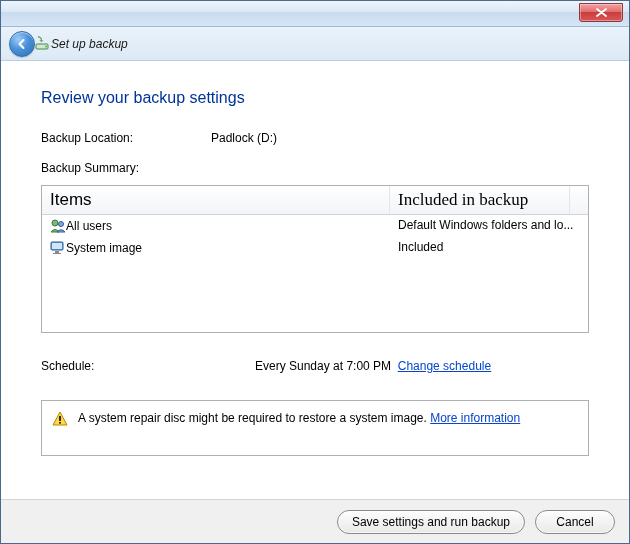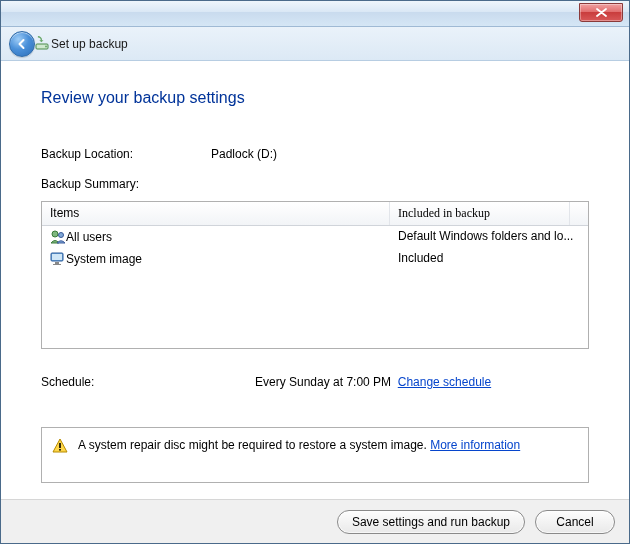--- a/index.html
+++ b/index.html
@@ -37,20 +37,21 @@
     box-shadow: inset 0 0 0 1px rgba(255,255,255,0.35);
   }
   .close-btn svg { display:block; }
   .navbar {
     height: 34px;
     background: linear-gradient(to bottom, #eaf2fa, #dce9f5);
     border-bottom: 1px solid #b7cde2;
     display: flex;
     align-items: center;
     padding: 0 8px;
+    font-style: italic;
   }
   .back-btn {
     width: 26px;
     height: 26px;
     border-radius: 50%;
     background: radial-gradient(circle at 35% 30%, #9ecdf7 0%, #4a90d9 45%, #2a6db8 100%);
     border: 1px solid #2e6aa8;
     display: flex;
     align-items: center;
     justify-content: center;
@@ -63,52 +64,52 @@
   .navtitle { color:#1a1a1a; }
   .content {
     padding: 28px 40px 14px 40px;
     height: calc(100% - 26px - 34px - 44px);
     overflow: hidden;
   }
   .page-title {
     color: #003399;
     font-size: 16px;
     font-weight: 400;
-    margin-bottom: 40px;
+    margin-bottom: 24px;
   }
   .row { display:flex; margin-bottom: 16px; }
   .row .label { width: 170px; }
   .summary-label { margin-bottom: 10px; }
   .table {
     border: 1px solid #b0b0b0;
     height: 148px;
     background:#fff;
   }
   .thead {
     display:flex;
     background: linear-gradient(to bottom, #ffffff, #f2f4f7);
     border-bottom: 1px solid #d0d4da;
     font-weight: 400;
   }
   .th {
     padding: 4px 8px;
-    font-size:12px;
+    font-size:17px;
     color:#000;
   }
   .th.items { flex: 0 0 348px; border-right: 1px solid #e2e5ea; }
   .th.inc   { flex: 1; border-right: 1px solid #e2e5ea; font-family: Liberation Serif, serif; }
   .th.last  { flex: 0 0 18px; }
   .trow { display:flex; }
   .td.items { flex:0 0 348px; padding:3px 8px; display:flex; align-items:center; gap:0; }
   .td.inc { flex:1; padding:3px 8px; white-space:nowrap; overflow:hidden; text-overflow:ellipsis; }
   .schedule-row { display:flex; margin-top: 26px; align-items:center;gap:44px; }
   .schedule-row .label { width:170px; }
   .link { color:#0645cc; text-decoration: underline; cursor:pointer;text-align:center; }
   .warn-box {
-    margin-top: 38px;
+    margin-top: 27px;
     border: 1px solid #b0b0b0;
     padding: 10px 10px 28px 10px;
     display:flex;
     align-items:flex-start;
     gap:10px;
   }
   .footer {
     height: 44px;
     background: #f0f0f0;
     border-top: 1px solid #d6d6d6;

